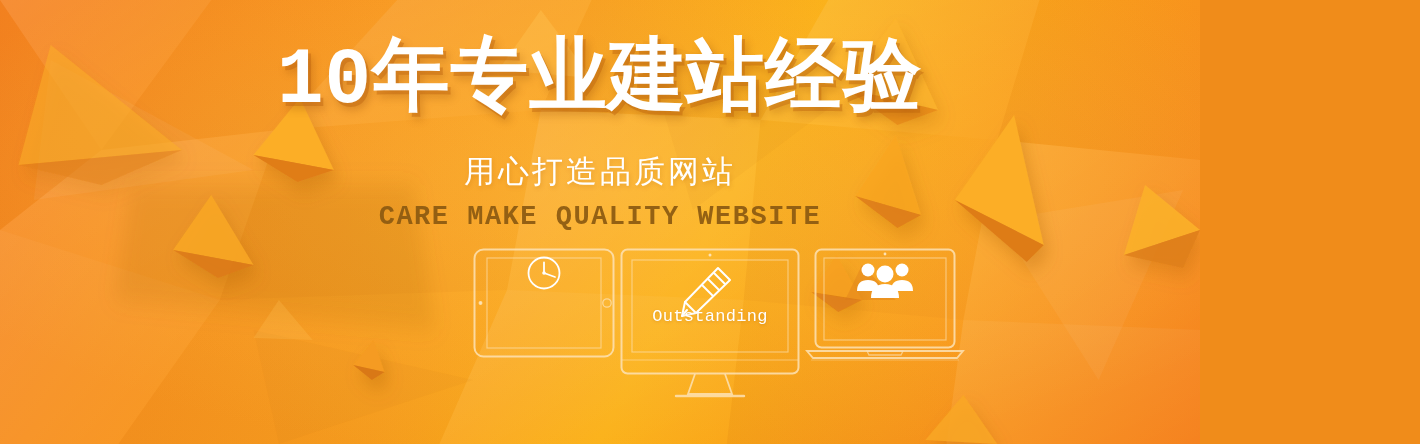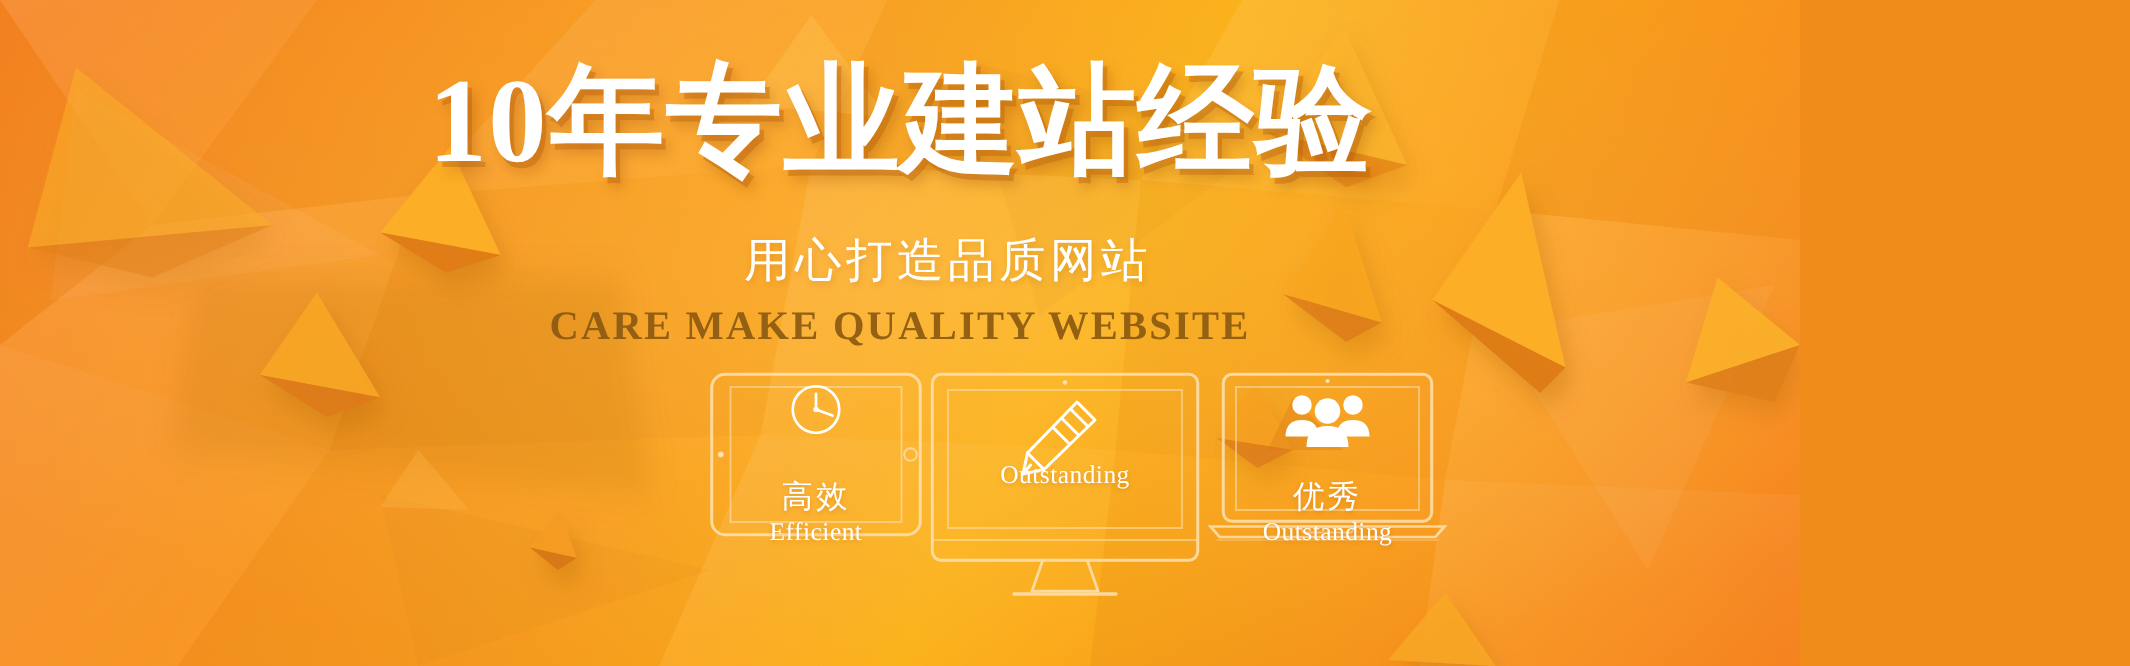--- a/index.html
+++ b/index.html
@@ -5,21 +5,21 @@
   html, body {
     margin: 0;
     padding: 0;
     background: #f08c1a;
   }
   .banner {
     position: relative;
     width: 1200px;
     height: 444px;
     overflow: hidden;
-    font-family: Liberation Serif, serif;
+    font-family: Liberation Mono, monospace;
     background: linear-gradient(118deg, #f58220 0%, #f79020 18%, #f9a01f 42%, #fbb015 58%, #f99a1c 78%, #f5821f 100%);
   }
 
   
   .poly-layer {
     position: absolute;
     inset: 0;
     width: 100%;
     height: 100%;
   }
@@ -46,21 +46,21 @@
       5px 7px 9px rgba(150, 75, 8, 0.32);
   }
 
   .sub-cn-wrap, .sub-en-wrap {
     position: absolute;
     left: 0;
     width: 100%;
     text-align: center;
     z-index: 6;
   }
-  .sub-cn-wrap { top: 155px; padding-left: 32px; }
+  .sub-cn-wrap { top: 155px; }
   .sub-cn {
     font-size: 31px;
     line-height: 38px;
     color: #ffffff;
     letter-spacing: 3px;
     font-weight: normal;
     text-shadow: 1px 2px 4px rgba(160, 80, 10, 0.22);
   }
   .sub-en-wrap { top: 201px; }
   .sub-en {
@@ -306,28 +306,20 @@
           <circle cx="63" cy="22" r="6.5"></circle>
           <path d="M52,43 q0,-11 11,-11 q11,0 11,11 Z"></path>
           <circle cx="97" cy="22" r="6.5"></circle>
           <path d="M86,43 q0,-11 11,-11 q11,0 11,11 Z"></path>
           <circle cx="80" cy="26" r="8.5"></circle>
           <path d="M66,50 q0,-14 14,-14 q14,0 14,14 Z"></path>
         </g>
       </svg>
     </div>
 
-    <div class="lbl lbl-tablet">
-      <div class="lbl-cn">高效</div>
-      <div class="lbl-en">Efficient</div>
-    </div>
 
     <div class="lbl lbl-monitor">
       <div class="lbl-en">Outstanding</div>
     </div>
 
-    <div class="lbl lbl-laptop">
-      <div class="lbl-cn">优秀</div>
-      <div class="lbl-en">Outstanding</div>
-    </div>
 
   </div>
 </div>
 
 </body></html>

